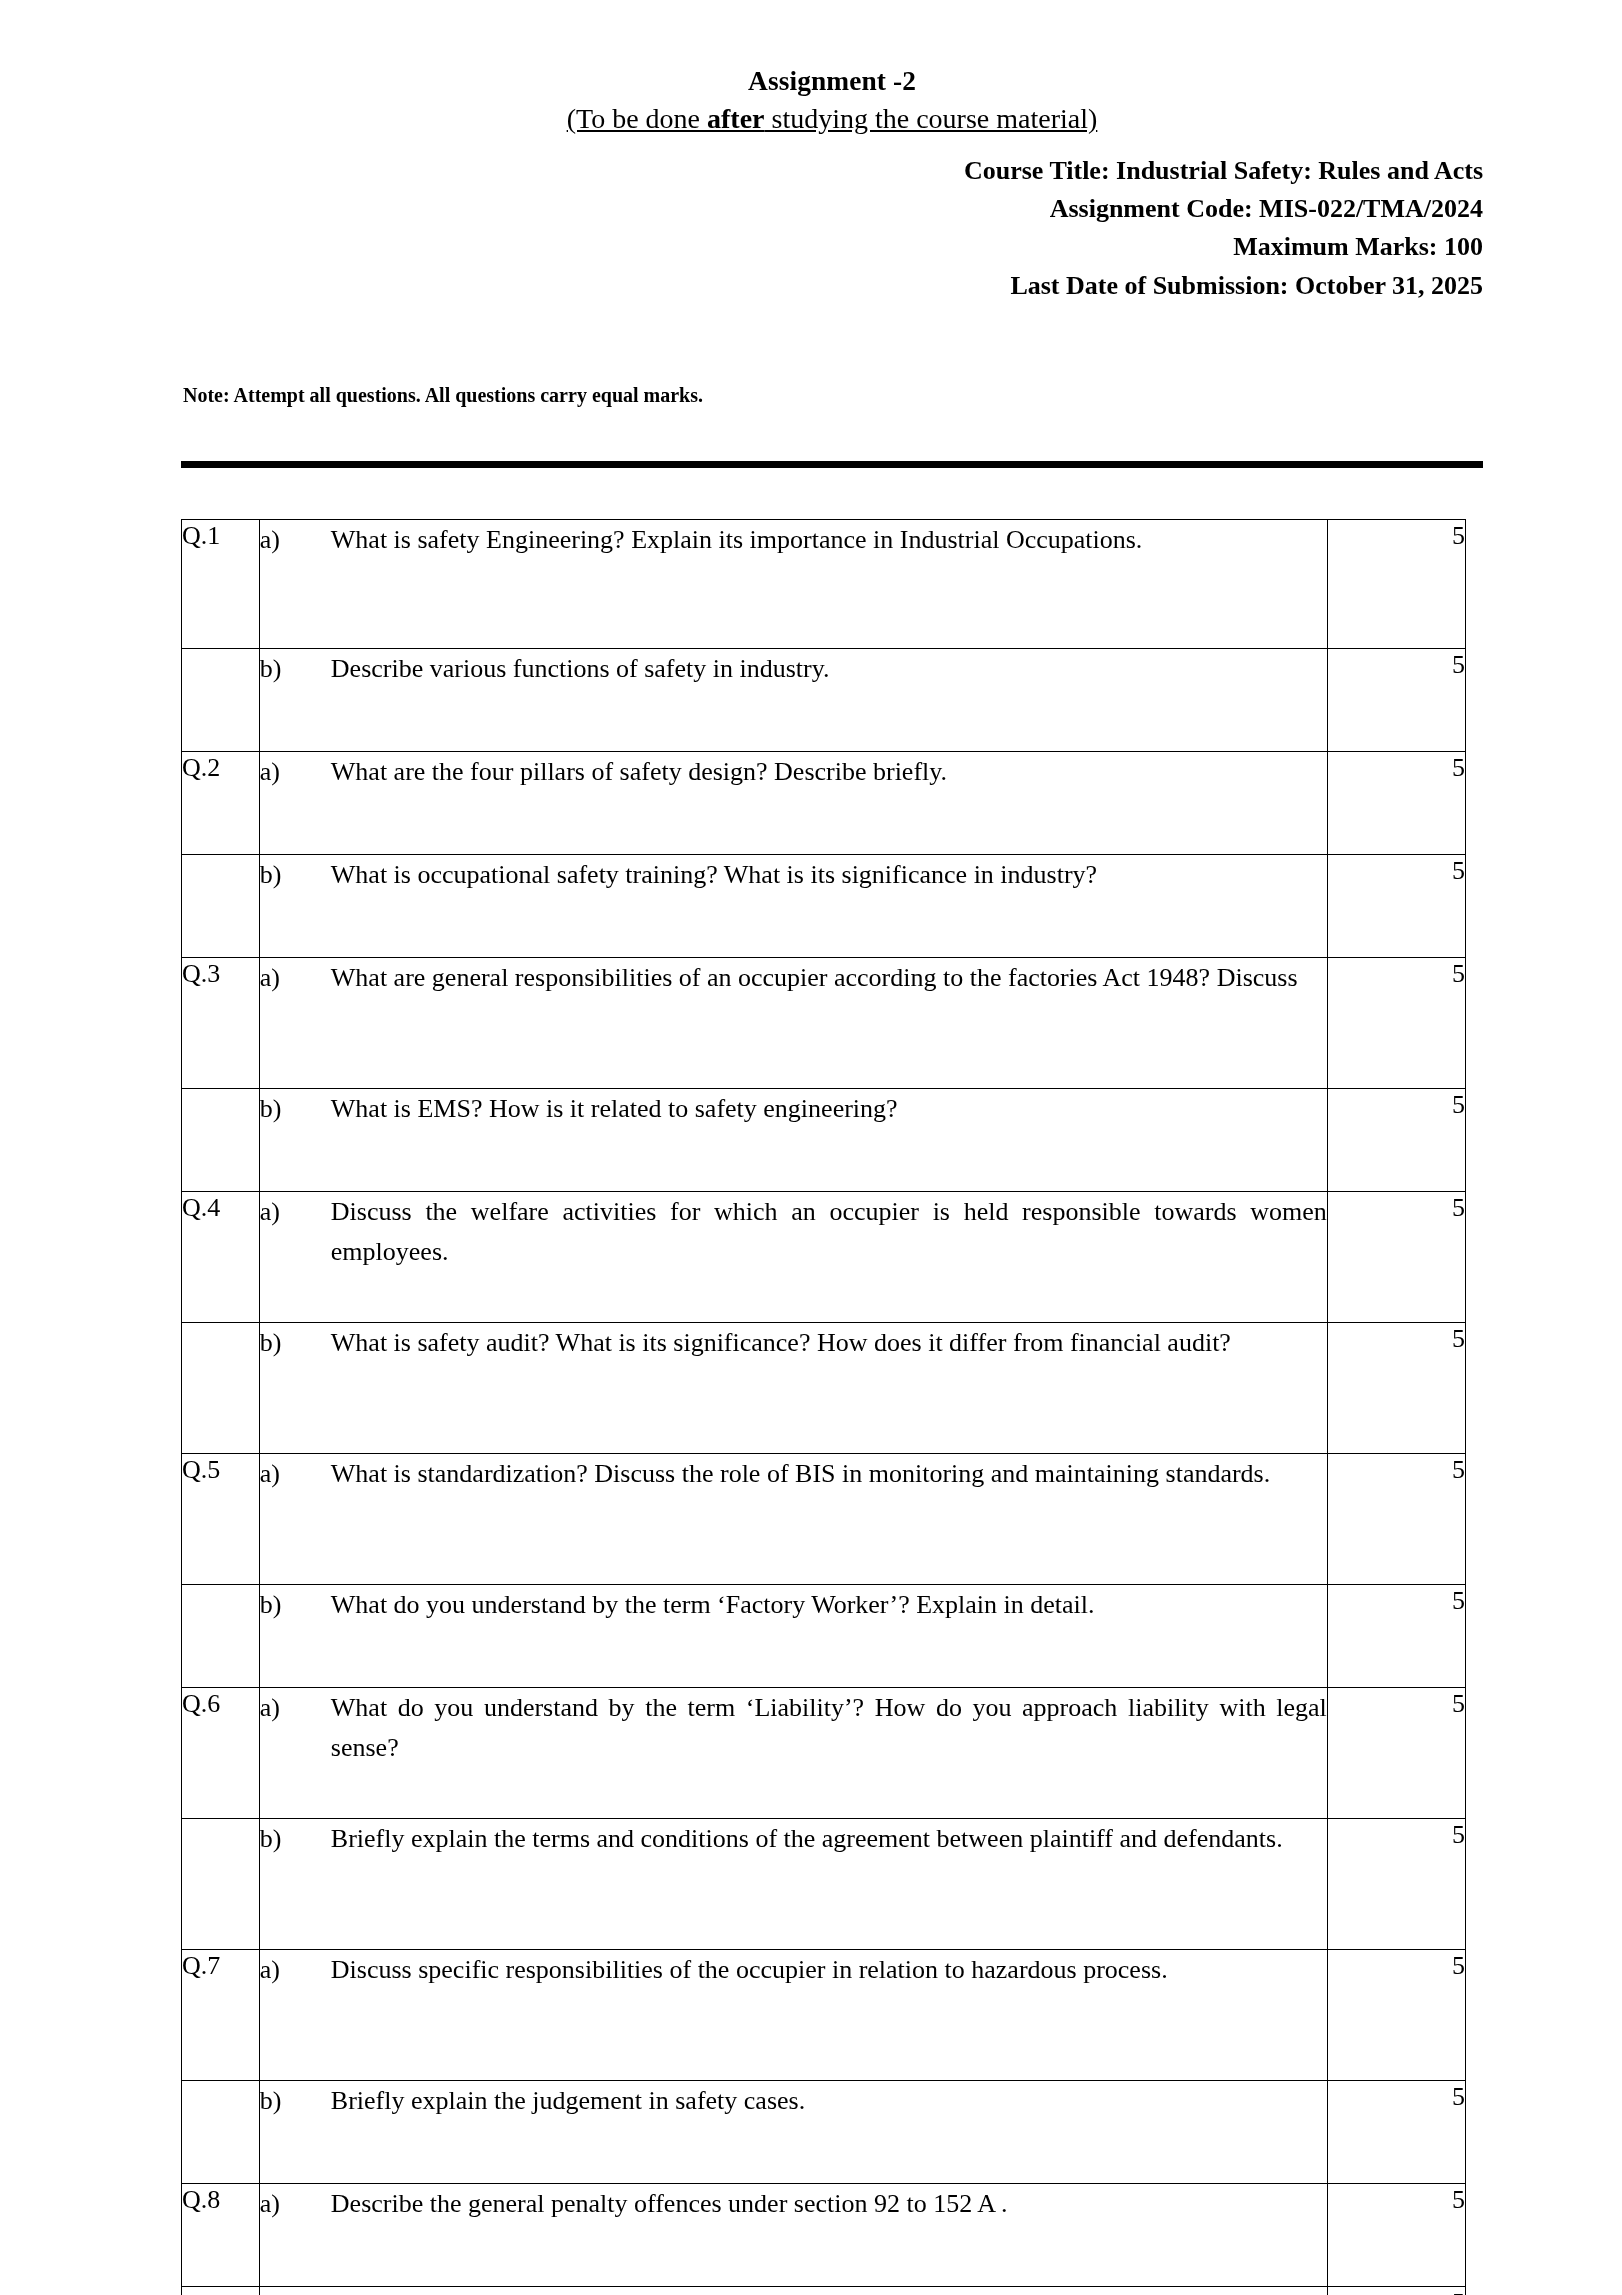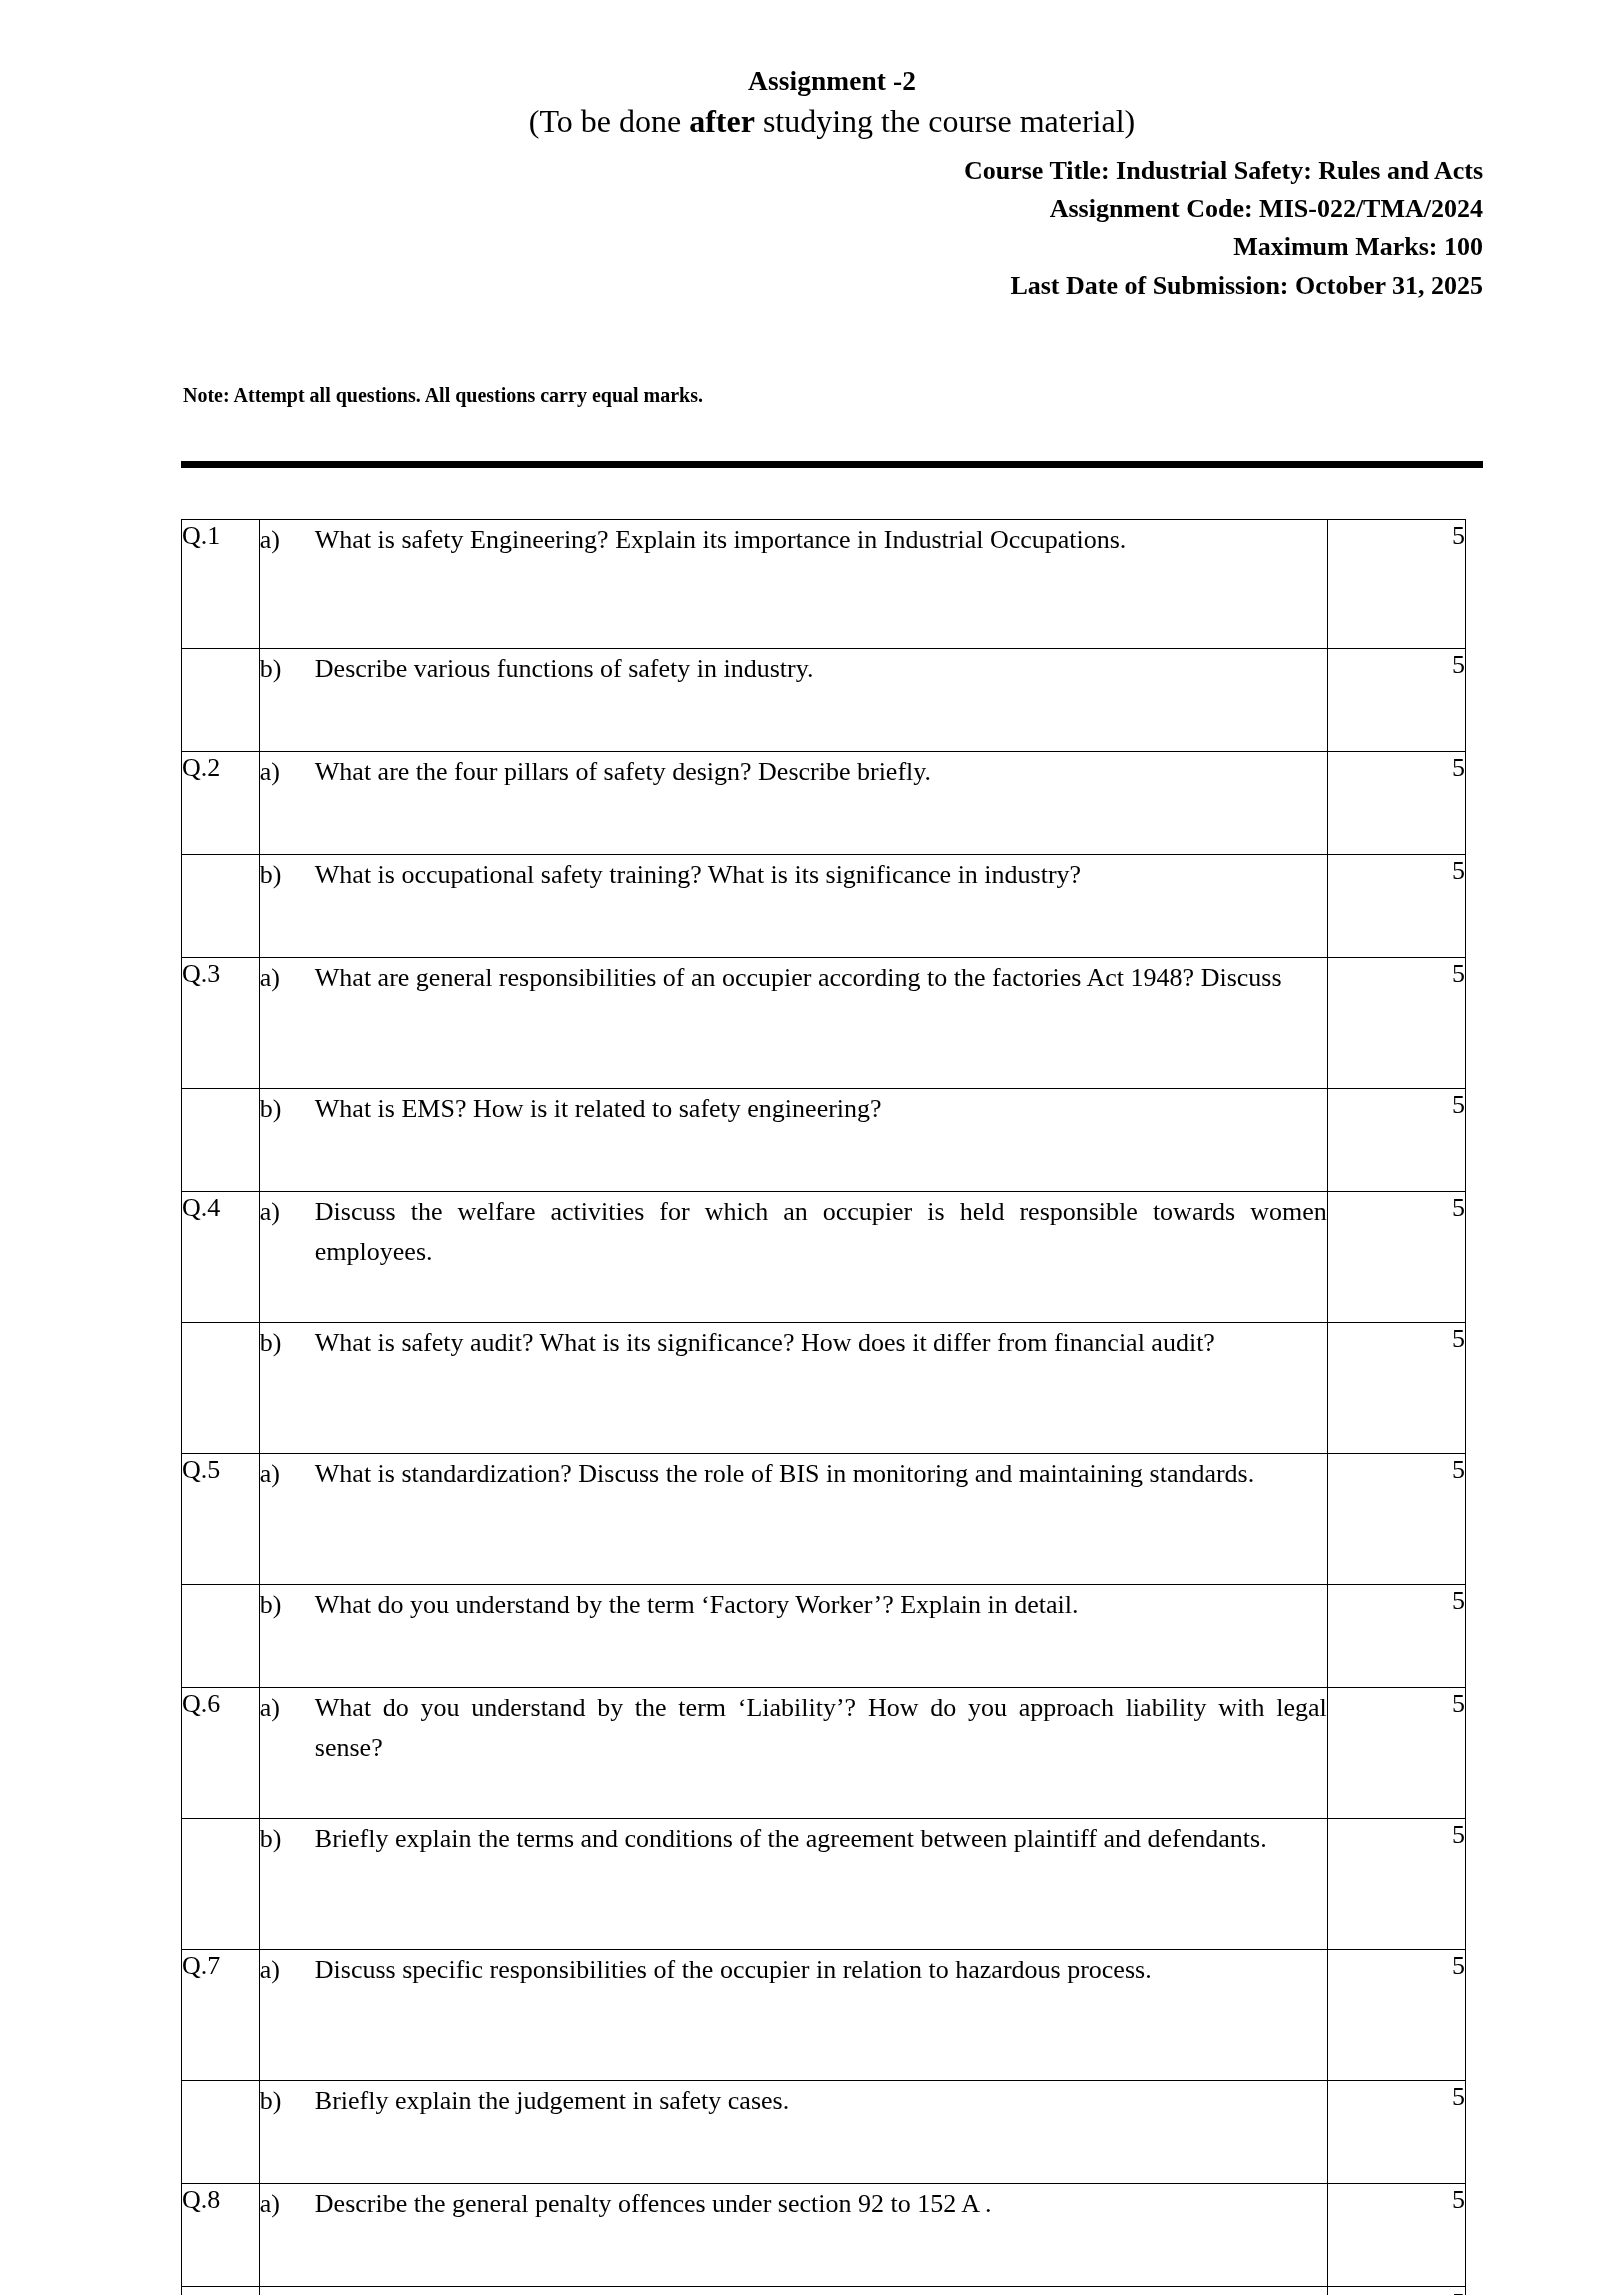--- a/index.html
+++ b/index.html
@@ -33,24 +33,25 @@
   }
   .title-line {
     text-align: center;
     font-size: 27.4px;
     font-weight: bold;
     line-height: 1.18;
     letter-spacing: 0.1px;
   }
   .subtitle-line {
     text-align: center;
-    font-size: 32px;
+    font-size: 28px;
     font-weight: normal;
     line-height: 1.3;
     margin-top: 3.9px;
+    text-decoration: underline;
   }
   .subtitle-line b { font-weight: bold; }
 
   .meta-block {
     position: absolute;
     left: 169px;
     top: 152px;
     width: 1302px;
     text-align: right;
   }
@@ -123,20 +124,21 @@
     left: 0;
     top: 0;
     width: 46px;
     text-align: left;
     font-size: 26px;
   }
   .qitem > .qbody {
     display: block;
     text-align: justify;
     text-justify: inter-word;
+    margin-left: 16px;
   }
   
   .qitem.justify-all > .qbody { text-align-last: justify; }
   .qitem.justify-all > .qbody.lastnatural { text-align-last: left; }
 
   .cell-marks {
     font-size: 26px;
     text-align: right;
     padding: 14.4px 17px 0 0;
     line-height: 1.25;

